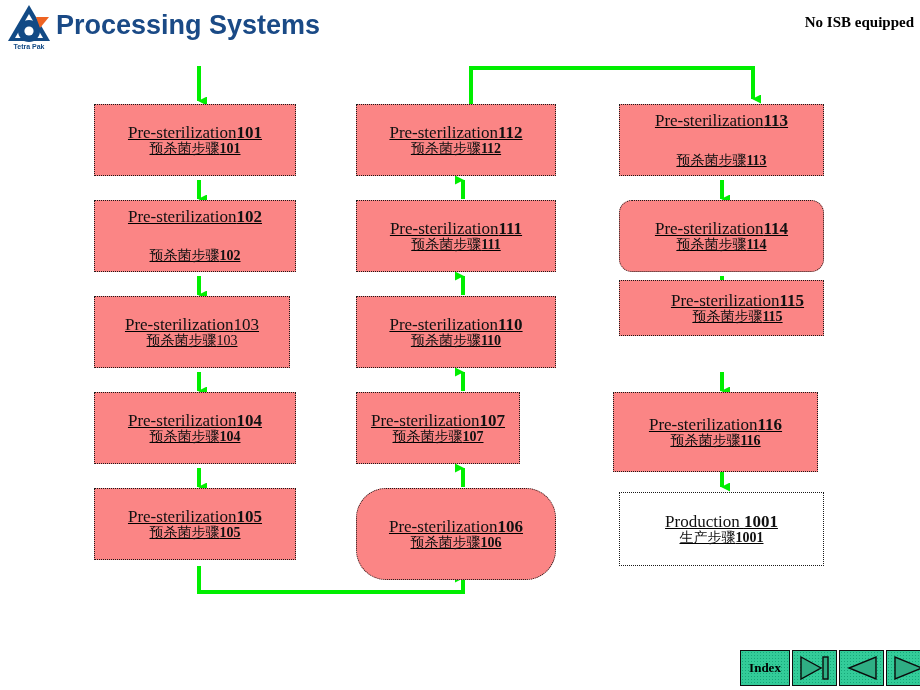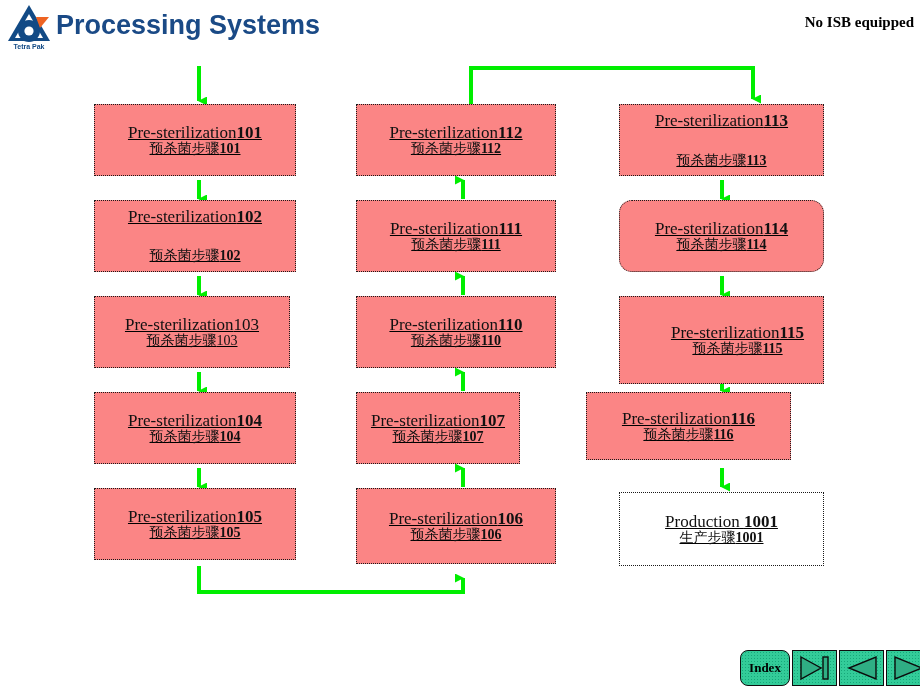--- a/index.html
+++ b/index.html
@@ -109,21 +109,20 @@
     border: 1px solid #0e0e0e;
     margin-right: 2px;
     width: 43px;
     display: flex;
     align-items: center;
     justify-content: center;
   }
   .nav-btn:last-child { margin-right: 0; }
   #nav-index-btn {
     width: 48px;
-    border-radius: 8px;
   }
   #nav-index-label {
     font-family: "Liberation Serif", serif;
     font-size: 13px;
     font-weight: bold;
     color: #000000;
   }
 </style>
 </head>
 <body>
@@ -220,41 +219,41 @@
   <div class="proc-box sterile" style="left:356px; top:296px; width:200px; height:72px;">
     <div class="box-line"><span>Pre-sterilization</span><span class="num">110</span></div>
     <div class="box-line cn"><span>预杀菌步骤</span><span class="num">110</span></div>
   </div>
 
   <div class="proc-box sterile" style="left:356px; top:392px; width:164px; height:72px;">
     <div class="box-line"><span>Pre-sterilization</span><span class="num">107</span></div>
     <div class="box-line cn"><span>预杀菌步骤</span><span class="num">107</span></div>
   </div>
 
-  <div class="proc-box sterile" style="left:356px; top:488px; width:200px; height:76px;">
+  <div class="proc-box sterile" style="left:356px; top:488px; width:200px; height:92px;border-radius:30px;">
     <div class="box-line"><span>Pre-sterilization</span><span class="num">106</span></div>
     <div class="box-line cn"><span>预杀菌步骤</span><span class="num">106</span></div>
   </div>
 
   <div class="proc-box sterile" style="left:619px; top:104px; width:205px; height:72px;gap:24px;">
     <div class="box-line"><span>Pre-sterilization</span><span class="num">113</span></div>
     <div class="box-line cn"><span>预杀菌步骤</span><span class="num">113</span></div>
   </div>
 
   <div class="proc-box sterile" style="left:619px; top:200px; width:205px; height:72px;border-radius:13px;">
     <div class="box-line"><span>Pre-sterilization</span><span class="num">114</span></div>
     <div class="box-line cn"><span>预杀菌步骤</span><span class="num">114</span></div>
   </div>
 
-  <div class="proc-box sterile" style="left:619px; top:296px; width:205px; height:88px;padding-left:32px;">
+  <div class="proc-box sterile" style="left:619px; top:280px; width:205px; height:56px;padding-left:32px;">
     <div class="box-line"><span>Pre-sterilization</span><span class="num">115</span></div>
     <div class="box-line cn"><span>预杀菌步骤</span><span class="num">115</span></div>
   </div>
 
-  <div class="proc-box sterile" style="left:586px; top:392px; width:205px; height:68px;">
+  <div class="proc-box sterile" style="left:613px; top:392px; width:205px; height:80px;">
     <div class="box-line"><span>Pre-sterilization</span><span class="num">116</span></div>
     <div class="box-line cn"><span>预杀菌步骤</span><span class="num">116</span></div>
   </div>
 
   <div class="proc-box production" style="left:619px; top:492px; width:205px; height:74px;text-align:center;">
     <div class="box-line"><span>Production </span><span class="num">1001</span></div>
     <div class="box-line cn"><span>生产步骤</span><span class="num">1001</span></div>
   </div>
 
 </div>

